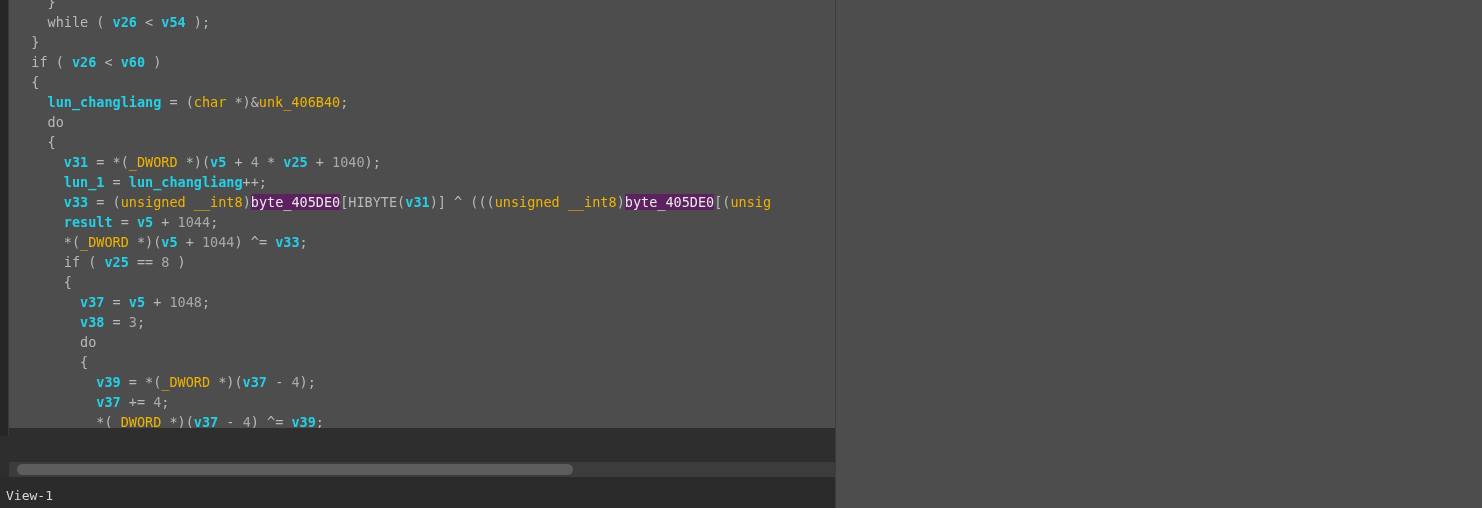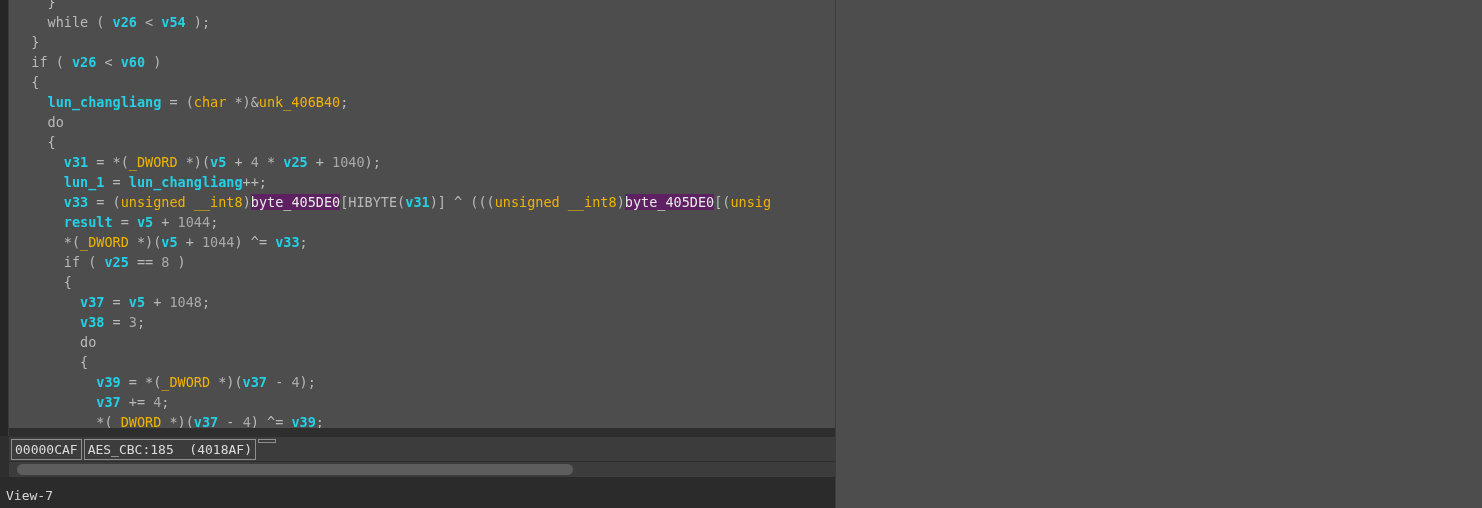--- a/index.html
+++ b/index.html
@@ -99,30 +99,27 @@
 </style>
 </head>
 <body>
 
 <div id="app">
 
   <div id="pseudo-pane">
     <div id="pseudo-gutter"></div>
     <div id="pseudo-code" style="padding-top: 0px; margin-top: -8px;"><div class="ln"><span class="punc">    }</span></div><div class="ln"><span class="punc">    </span><span class="k">while</span><span class="punc"> ( </span><span class="var">v26</span><span class="punc"> &lt; </span><span class="var">v54</span><span class="punc"> );</span></div><div class="ln"><span class="punc">  }</span></div><div class="ln"><span class="punc">  </span><span class="k">if</span><span class="punc"> ( </span><span class="var">v26</span><span class="punc"> &lt; </span><span class="var">v60</span><span class="punc"> )</span></div><div class="ln"><span class="punc">  {</span></div><div class="ln"><span class="punc">    </span><span class="var">lun_changliang</span><span class="punc"> = (</span><span class="typ">char</span><span class="punc"> *)&amp;</span><span class="typ">unk_406B40</span><span class="punc">;</span></div><div class="ln"><span class="punc">    </span><span class="k">do</span></div><div class="ln"><span class="punc">    {</span></div><div class="ln"><span class="punc">      </span><span class="var">v31</span><span class="punc"> = *(</span><span class="typ">_DWORD</span><span class="punc"> *)(</span><span class="var">v5</span><span class="punc"> + </span><span class="num">4</span><span class="punc"> * </span><span class="var">v25</span><span class="punc"> + </span><span class="num">1040</span><span class="punc">);</span></div><div class="ln"><span class="punc">      </span><span class="var">lun_1</span><span class="punc"> = </span><span class="var">lun_changliang</span><span class="punc">++;</span></div><div class="ln"><span class="punc">      </span><span class="var">v33</span><span class="punc"> = (</span><span class="typ">unsigned</span><span class="punc"> </span><span class="typ">__int8</span><span class="punc">)</span><span class="hl">byte_405DE0</span><span class="punc">[</span><span class="k">HIBYTE</span><span class="punc">(</span><span class="var">v31</span><span class="punc">)] ^ (((</span><span class="typ">unsigned</span><span class="punc"> </span><span class="typ">__int8</span><span class="punc">)</span><span class="hl">byte_405DE0</span><span class="punc">[(</span><span class="typ">unsig</span></div><div class="ln"><span class="punc">      </span><span class="var">result</span><span class="punc"> = </span><span class="var">v5</span><span class="punc"> + </span><span class="num">1044</span><span class="punc">;</span></div><div class="ln"><span class="punc">      *(</span><span class="typ">_DWORD</span><span class="punc"> *)(</span><span class="var">v5</span><span class="punc"> + </span><span class="num">1044</span><span class="punc">) ^= </span><span class="var">v33</span><span class="punc">;</span></div><div class="ln"><span class="punc">      </span><span class="k">if</span><span class="punc"> ( </span><span class="var">v25</span><span class="punc"> == </span><span class="num">8</span><span class="punc"> )</span></div><div class="ln"><span class="punc">      {</span></div><div class="ln"><span class="punc">        </span><span class="var">v37</span><span class="punc"> = </span><span class="var">v5</span><span class="punc"> + </span><span class="num">1048</span><span class="punc">;</span></div><div class="ln"><span class="punc">        </span><span class="var">v38</span><span class="punc"> = </span><span class="num">3</span><span class="punc">;</span></div><div class="ln"><span class="punc">        </span><span class="k">do</span></div><div class="ln"><span class="punc">        {</span></div><div class="ln"><span class="punc">          </span><span class="var">v39</span><span class="punc"> = *(</span><span class="typ">_DWORD</span><span class="punc"> *)(</span><span class="var">v37</span><span class="punc"> - </span><span class="num">4</span><span class="punc">);</span></div><div class="ln"><span class="punc">          </span><span class="var">v37</span><span class="punc"> += </span><span class="num">4</span><span class="punc">;</span></div><div class="ln"><span class="punc">          *(</span><span class="typ">_DWORD</span><span class="punc"> *)(</span><span class="var">v37</span><span class="punc"> - </span><span class="num">4</span><span class="punc">) ^= </span><span class="var">v39</span><span class="punc">;</span></div></div>
 
-    <div id="pseudo-status">
-      <span class="statbox">00000CAF</span><span class="statbox">AES_CBC:185  (4018AF)</span><span class="statbox empty"></span>
-    </div>
 
     <div id="pseudo-scroll-track">
       <div id="pseudo-scroll-thumb"></div>
     </div>
 
     <div id="pseudo-footer"></div>
-    <div id="view-tab">View-7</div>
+    <div id="view-tab">View-1</div>
   </div>
 
   <div id="disasm-pane">
 
     <div id="disasm-lines"><div class="dline" style="position: absolute; left: 0px; right: 0px; top: -8px;"></div><div class="dline" style="position: absolute; left: 0px; right: 0px; top: 12px;"></div><div class="dline" style="position: absolute; left: 0px; right: 0px; top: 32px;"></div><div class="dline" style="position: absolute; left: 0px; right: 0px; top: 52px;"></div><div class="dline" style="position: absolute; left: 0px; right: 0px; top: 72px;"></div><div class="dline" style="position: absolute; left: 0px; right: 0px; top: 92px;"></div><div class="dline" style="position: absolute; left: 0px; right: 0px; top: 112px;"></div><div class="dline" style="position: absolute; left: 0px; right: 0px; top: 132px;"></div><div class="dline" style="position: absolute; left: 0px; right: 0px; top: 152px;"></div><div class="dline" style="position: absolute; left: 0px; right: 0px; top: 172px;"></div><div class="dline" style="position: absolute; left: 0px; right: 0px; top: 192px;"></div><div class="dline" style="position: absolute; left: 0px; right: 0px; top: 212px;"></div><div class="dline" style="position: absolute; left: 0px; right: 0px; top: 232px;"></div><div class="dline" style="position: absolute; left: 0px; right: 0px; top: 252px;"></div><div class="dline" style="position: absolute; left: 0px; right: 0px; top: 272px;"></div><div class="dline" style="position: absolute; left: 0px; right: 0px; top: 292px;"></div><div class="dline" style="position: absolute; left: 0px; right: 0px; top: 312px;"></div><div class="dline" style="position: absolute; left: 0px; right: 0px; top: 332px;"></div><div class="dline" style="position: absolute; left: 0px; right: 0px; top: 352px;"></div><div class="dline" style="position: absolute; left: 0px; right: 0px; top: 372px;"></div><div class="dline" style="position: absolute; left: 0px; right: 0px; top: 392px;"></div><div class="dline" style="position: absolute; left: 0px; right: 0px; top: 412px;"></div><div class="dline" style="position: absolute; left: 0px; right: 0px; top: 432px;"></div><div class="dline" style="position: absolute; left: 0px; right: 0px; top: 452px;"></div><div class="dline" style="position: absolute; left: 0px; right: 0px; top: 472px;"></div></div>
 
   </div>
 
   <div id="disasm-splitter"></div>
 </div>

